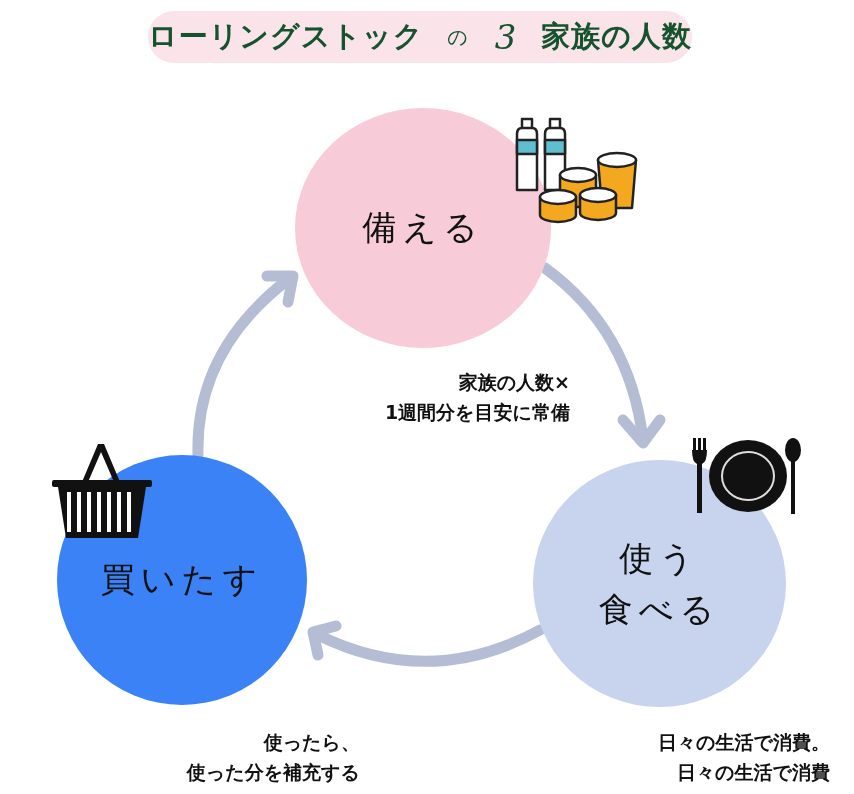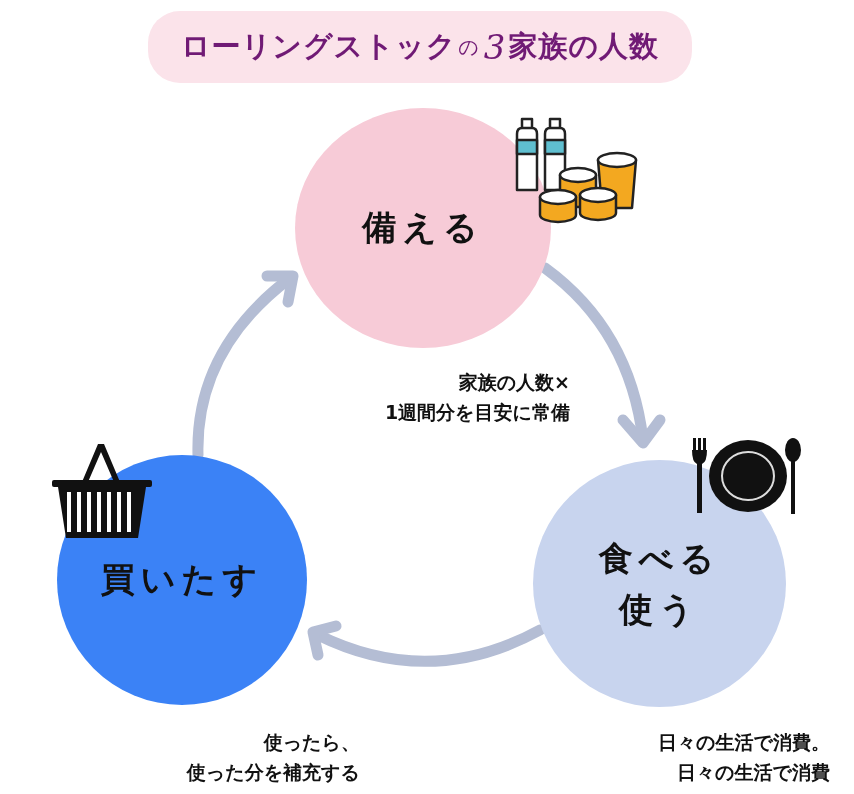--- a/index.html
+++ b/index.html
@@ -1,27 +1,27 @@
 <!DOCTYPE html>
 <html><head>
   <meta charset="utf-8">
   <style>
     html, body { margin: 0; padding: 0; background: #ffffff; }
     body { width: 854px; height: 794px; position: relative; overflow: hidden;
            font-family: "DejaVu Sans", "Liberation Sans", sans-serif; color: #111; }
     .title-pill {
-      position: absolute; left: 148px; top: 11px; width: 544px; height: 72px;
+      position: absolute; left: 148px; top: 11px; width: 544px; height: 52px;
       border-radius: 32px; background: #fbe3ea;
-      display: flex; align-items: center; justify-content: center;
-      font-size: 29px; font-weight: bold; letter-spacing: 1px; color: #701a75;
+      display: flex; align-items: center; justify-content: space-between;
+      font-size: 29px; font-weight: bold; letter-spacing: 1px; color: #14532d;
     }
     .title-pill .num { font-family: "DejaVu Serif", serif; font-style: italic; font-weight: normal; font-size: 34px; margin: 0 2px; }
     .title-pill .no { font-size: 20px; font-weight: normal; margin: 0 2px; }
     .circle { position: absolute; border-radius: 50%; display: flex; flex-direction: column;
-              align-items: center; justify-content: center; font-weight: bold; color: #111; }
+              align-items: center; justify-content: center; font-weight: normal; color: #111; }
     .c-prepare { left: 295px; top: 108px; width: 256px; height: 240px; background: #f7cbd7; font-size: 34px; letter-spacing: 6px; }
     .c-eat { left: 533px; top: 460px; width: 253px; height: 247px; background: #c8d4ee; font-size: 34px; letter-spacing: 6px; line-height: 1.5; }
     .c-buy { left: 57px; top: 455px; width: 250px; height: 250px; background: #3b82f6; font-size: 34px; letter-spacing: 6px; }
     .caption { position: absolute; text-align: right; font-size: 19px; font-weight: bold; line-height: 30px; color: #111; }
     .cap-prepare { left: 290px; top: 367px; width: 280px; }
     .cap-buy { left: 40px; top: 727px; width: 320px; }
     .cap-eat { left: 530px; top: 727px; width: 300px; }
     svg.overlay { position: absolute; left: 0; top: 0; }
   </style>
 </head>
@@ -42,22 +42,22 @@
     <path d="M336 626 L 313 632 L 318 655"></path>
     <path d="M198 455 Q 195 350 290 278"></path>
     <path d="M267 276 L 293 276 L 288 302"></path>
   </g>
 </svg>
 
 <div class="circle c-prepare">
   <span>備える</span>
 </div>
 <div class="circle c-eat">
+  <span>使う</span>
   <span>食べる</span>
-  <span>使う</span>
 </div>
 <div class="circle c-buy">
   <span>買いたす</span>
 </div>
 
 <div class="caption cap-prepare">
   <div>家族の人数×</div>
   <div>1週間分を目安に常備</div>
 </div>
 <div class="caption cap-eat">

